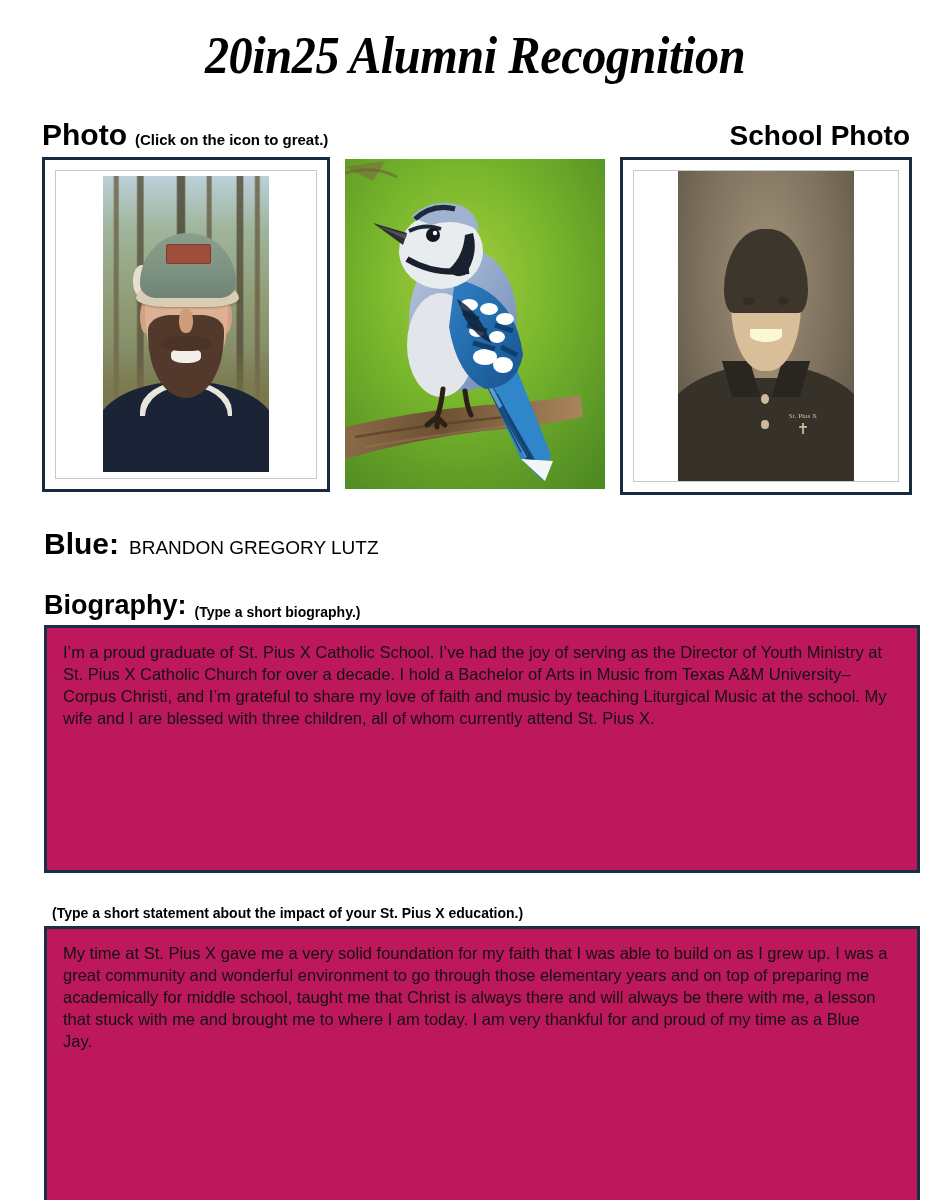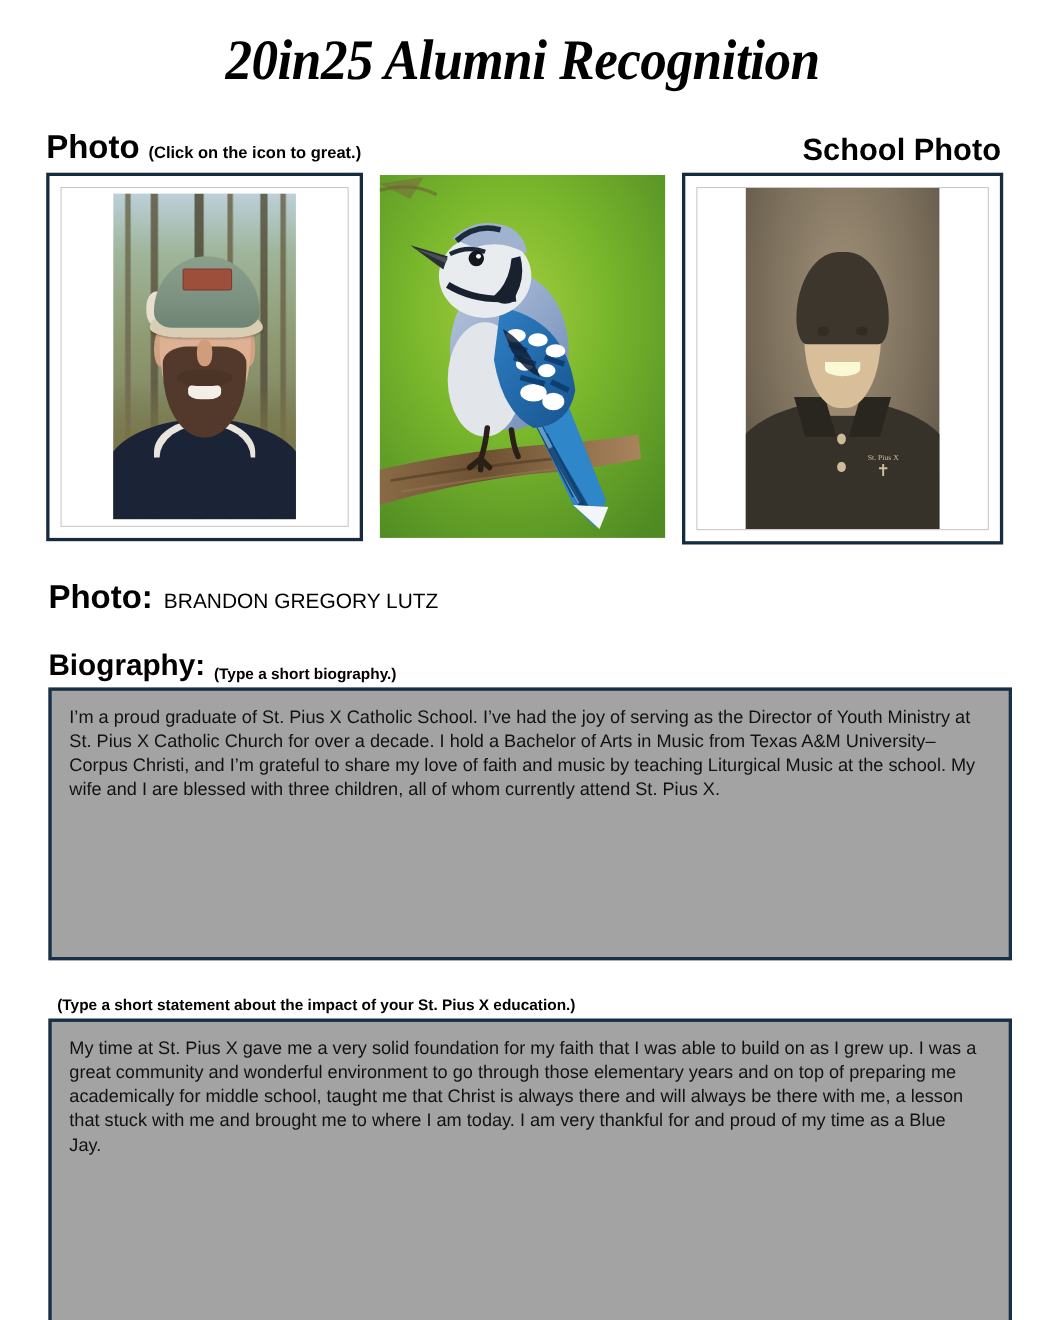--- a/index.html
+++ b/index.html
@@ -306,21 +306,21 @@
     line-height: 1;
   }
   .section-hint {
     font-size: 14px;
     font-weight: bold;
     margin-left: 8px;
     line-height: 1;
   }
   .textbox {
     border: 3px solid #173046;
-    background: #a3a3a3;
+    background: #be185d;
     box-sizing: border-box;
     padding: 13px 29px 10px 16px;
     font-size: 16.5px;
     line-height: 1.34;
     color: #111111;
   }
   .textbox.bio { height: 248px; }
   .textbox.era { height: 285px; }
 
   .section.bio-section  { margin-top: 28px; }
@@ -464,21 +464,21 @@
         <div class="s-logo">
           <span>St. Pius X</span>
           <span class="cross">✝</span>
         </div>
       </div>
     </div>
   </div>
 </div>
 
 <div class="name-row">
-  <span class="name-label">Photo:</span>
+  <span class="name-label">Blue:</span>
   <span class="name-value">BRANDON GREGORY LUTZ</span>
 </div>
 
 <div class="section bio-section">
   <div class="section-header">
     <span class="section-title">Biography:</span>
     <span class="section-hint">(Type a short biography.)</span>
   </div>
   <div class="textbox bio">I’m a proud graduate of St. Pius X Catholic School. I’ve had the joy of serving as the Director of Youth Ministry at St. Pius X Catholic Church for over a decade. I hold a Bachelor of Arts in Music from Texas A&amp;M University–Corpus Christi, and I’m grateful to share my love of faith and music by teaching Liturgical Music at the school. My wife and I are blessed with three children, all of whom currently attend St. Pius X.</div>
 </div>

